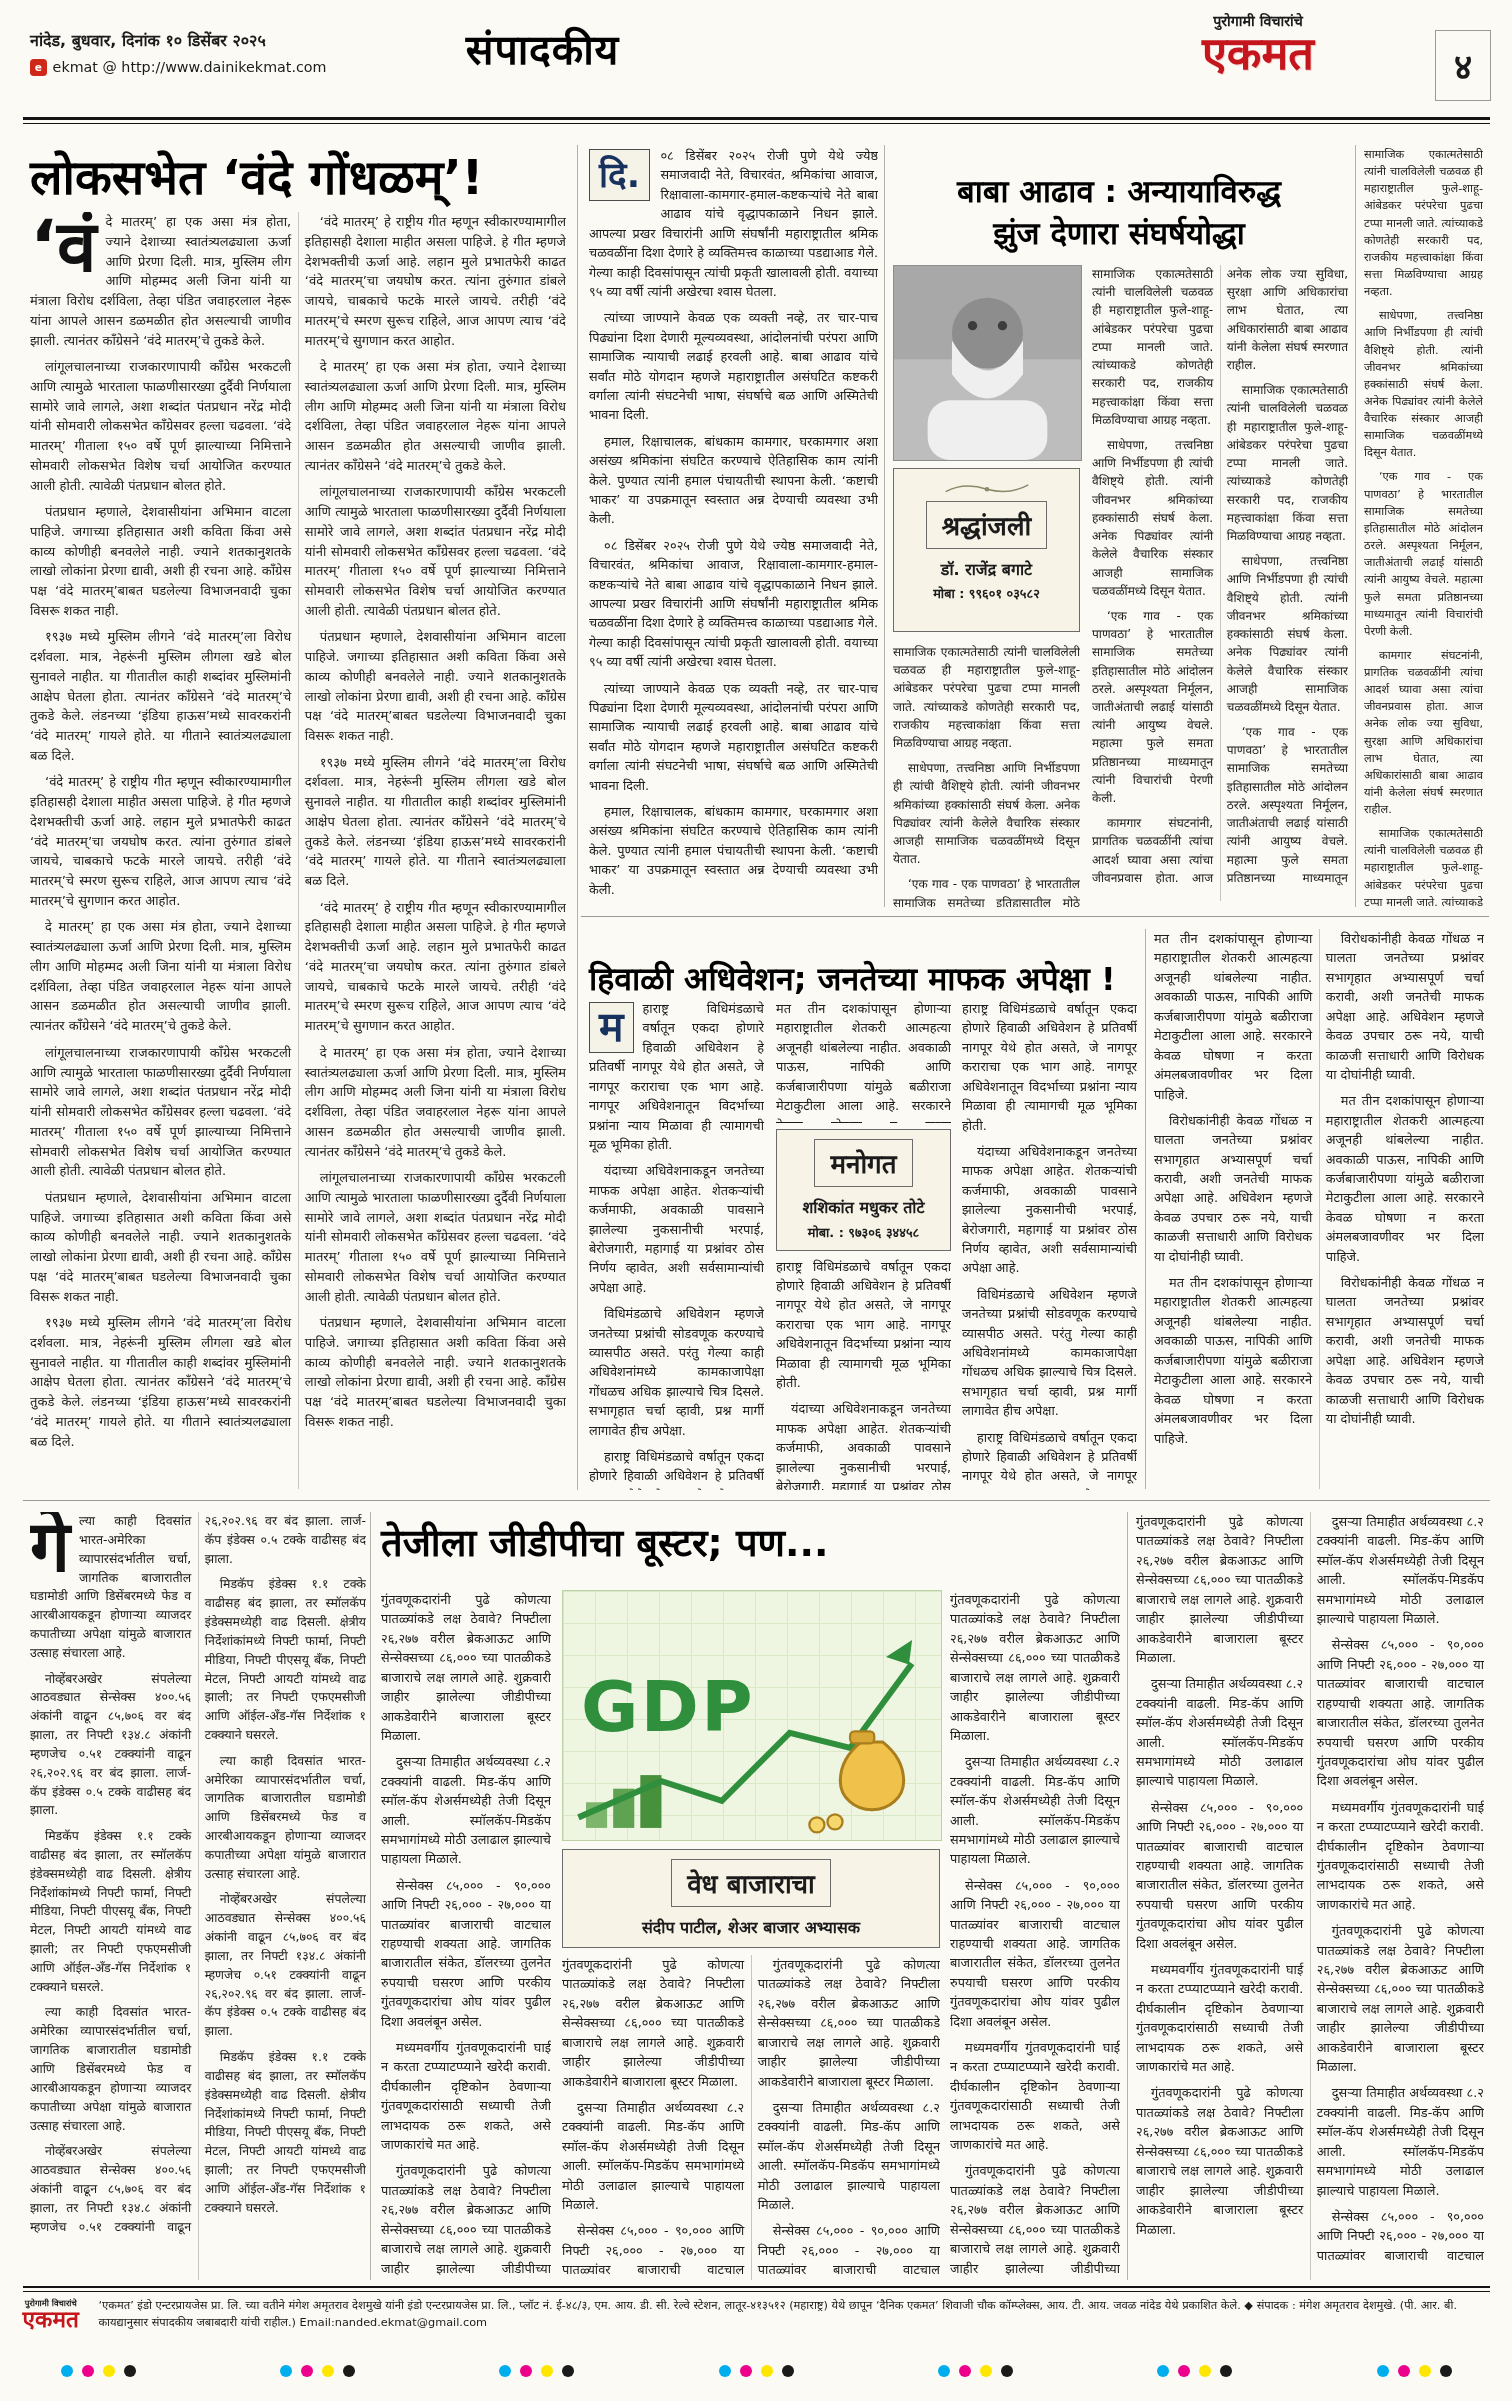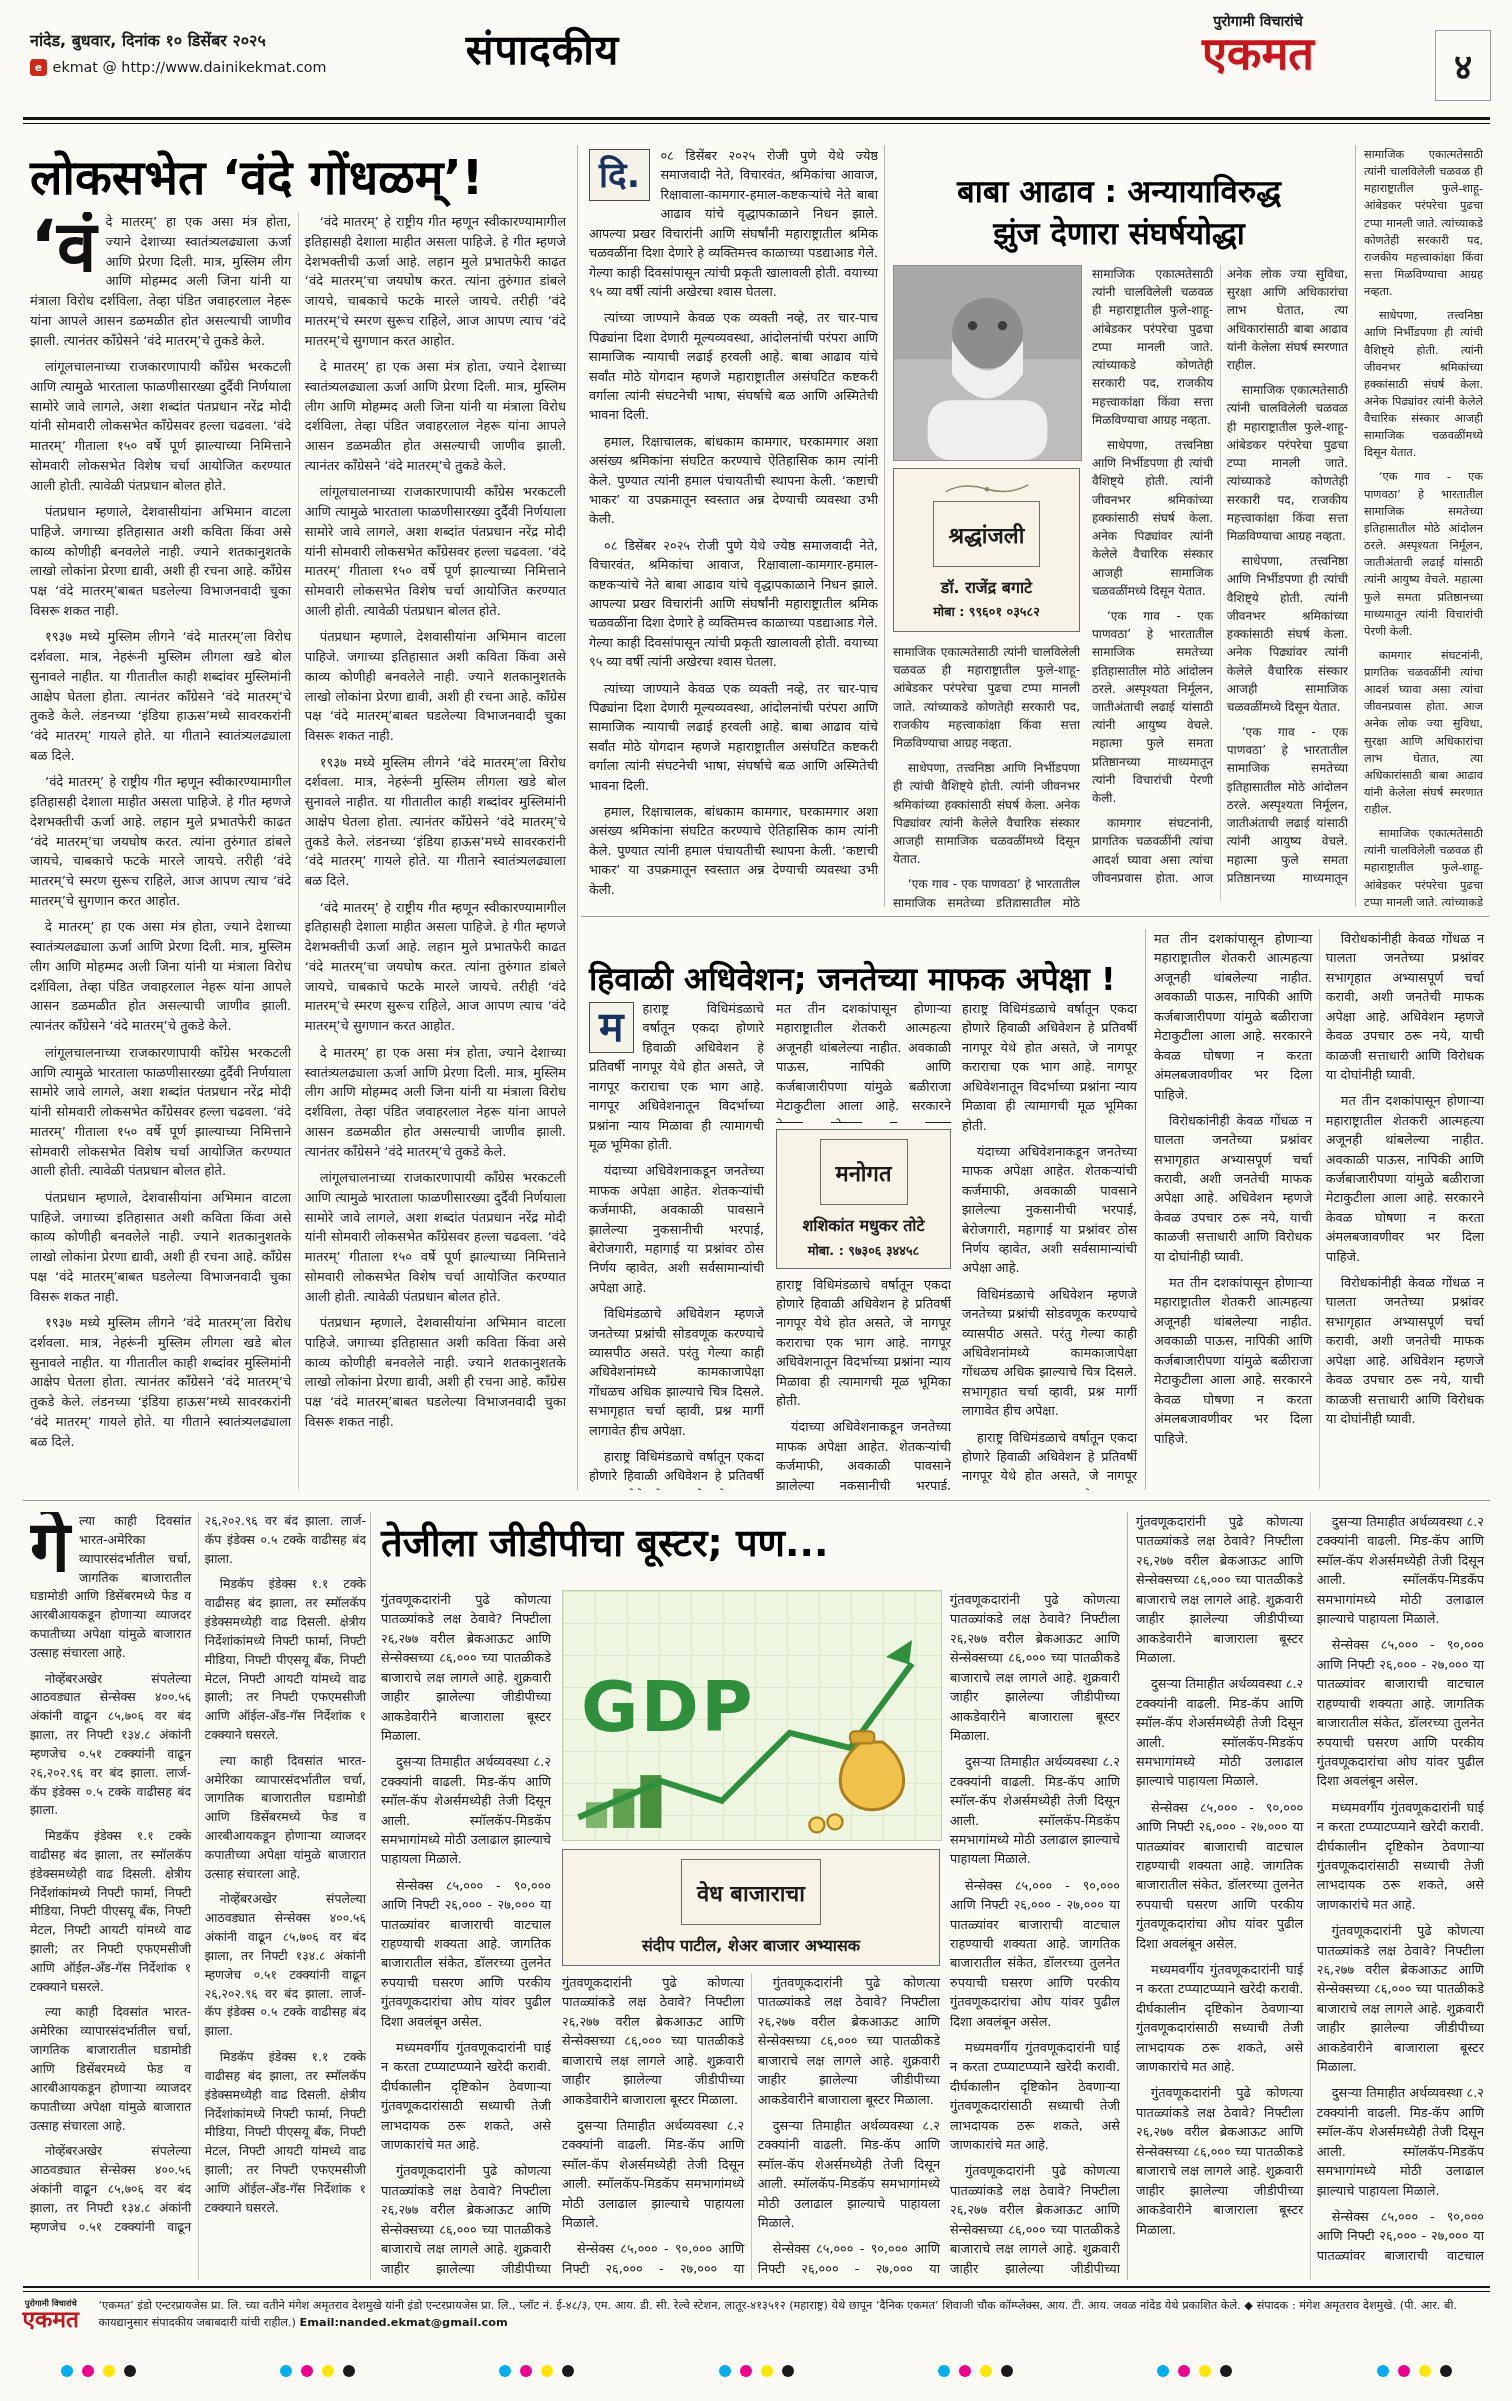--- a/index.html
+++ b/index.html
@@ -29,21 +29,21 @@
   .cols-2{column-count:2;column-gap:13.6px;column-rule:0.8px solid #c9c6be;}
   .dc-plain{float:left;font-size:71px;line-height:.82;font-weight:800;padding:6px 9px 0 0;color:#111;}
   .dc-box{float:left;font-size:35px;line-height:1;font-weight:800;border:1.5px solid #4b4b4b;color:#17325e;
           padding:7.5px 9px;margin:3px 10.5px 4.5px 0;background:#f5f2e8;}
   .dc-mid{float:left;font-size:41px;line-height:.9;font-weight:800;border:1.5px solid #4b4b4b;color:#17325e;
           padding:6px 9px;margin:3px 9px 3px 0;background:#f5f2e8;}
   .headline{font-weight:800;color:#000;}
   
   .tribute-box,.manogat-box,.vedh-box{border:0.8px solid #6b6b6b;background:#f7f3e7;text-align:center;
       padding:9px 7.5px;box-sizing:border-box;}
-  .box-label{display:inline-block;border:0.8px solid #6b6b6b;padding:17px 15px;font-size:22px;font-weight:800;}
+  .box-label{display:inline-block;border:0.8px solid #6b6b6b;padding:5px 15px;font-size:26px;font-weight:800;}
   .box-author{font-size:16px;font-weight:800;margin-top:9px;}
   .box-phone{font-size:12.8px;font-weight:bold;margin-top:4.5px;}
   .ornament{color:#8a8a7a;height:19.6px;}
   
   .photo{position:absolute;border:0.8px solid #8e8e8e;background:#cfcfcf;overflow:hidden;}
   
   .gdp-graphic{position:relative;width:100%;height:249px;background:#eef6e2;border:0.8px solid #bcd2a4;
      background-image:linear-gradient(#d9e8c6 0.8px,transparent 0.8px),linear-gradient(90deg,#d9e8c6 0.8px,transparent 0.8px);
      background-size:32px 32px;overflow:hidden;}
   .gdp-label{position:absolute;left:18px;top:75px;font-size:70px;font-weight:800;color:#2f8f3c;letter-spacing:2.3px;}
@@ -288,21 +288,21 @@
   <div class="f-rule1"></div>
   <div class="f-rule2"></div>
   <div class="footer">
     <div class="f-mast">
       <div class="tag">पुरोगामी विचारांचे</div>
       <div class="name">एकमत</div>
     </div>
     <div class="f-imprint">
       <span>‘एकमत’ इंडो एन्टरप्रायजेस प्रा. लि. च्या वतीने मंगेश अमृतराव देशमुखे यांनी इंडो एन्टरप्रायजेस प्रा. लि., प्लॉट नं. ई-४८/३, एम. आय. डी. सी. रेल्वे स्टेशन, लातूर-४१३५१२ (महाराष्ट्र) येथे छापून ‘दैनिक एकमत’ शिवाजी चौक कॉम्प्लेक्स, आय. टी. आय. जवळ नांदेड येथे प्रकाशित केले.</span>
       <span>◆ संपादक : मंगेश अमृतराव देशमुखे. (पी. आर. बी. कायद्यानुसार संपादकीय जबाबदारी यांची राहील.)</span>
-      <span style="font-weight:bold;">Email:nanded.ekmat@gmail.com</span>
+      <span style="font-weight:normal;">Email:nanded.ekmat@gmail.com</span>
     </div>
   </div>
   <div class="dots">
       <div class="dot-group">
         <span class="dot" style="background: rgb(0, 174, 239);"></span>
         <span class="dot" style="background: rgb(236, 0, 140);"></span>
         <span class="dot" style="background: rgb(255, 230, 0);"></span>
         <span class="dot" style="background: rgb(26, 26, 26);"></span>
       </div>
       <div class="dot-group">

